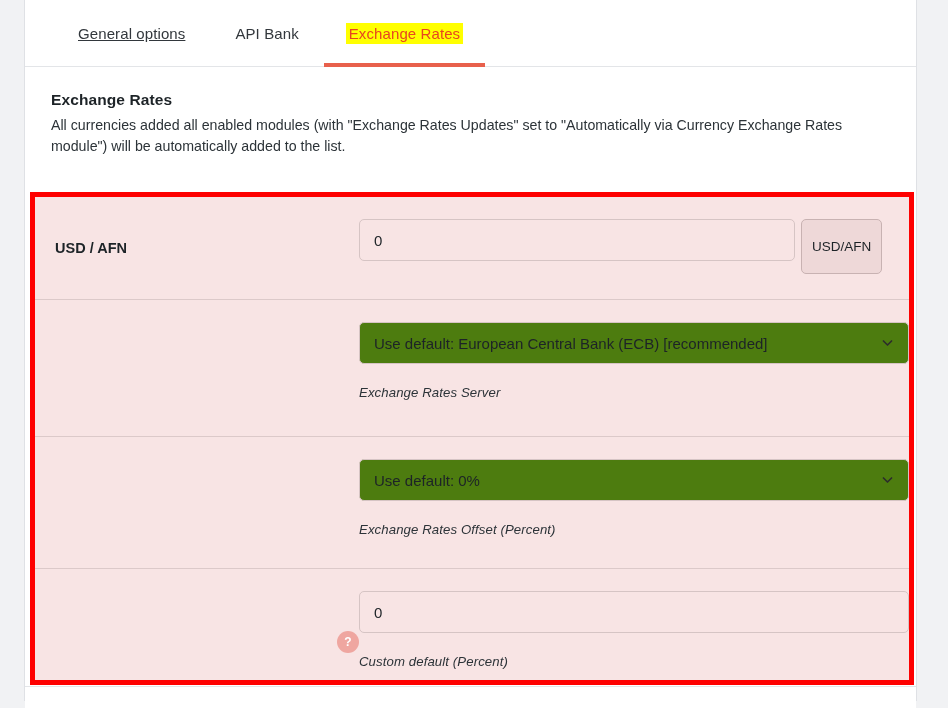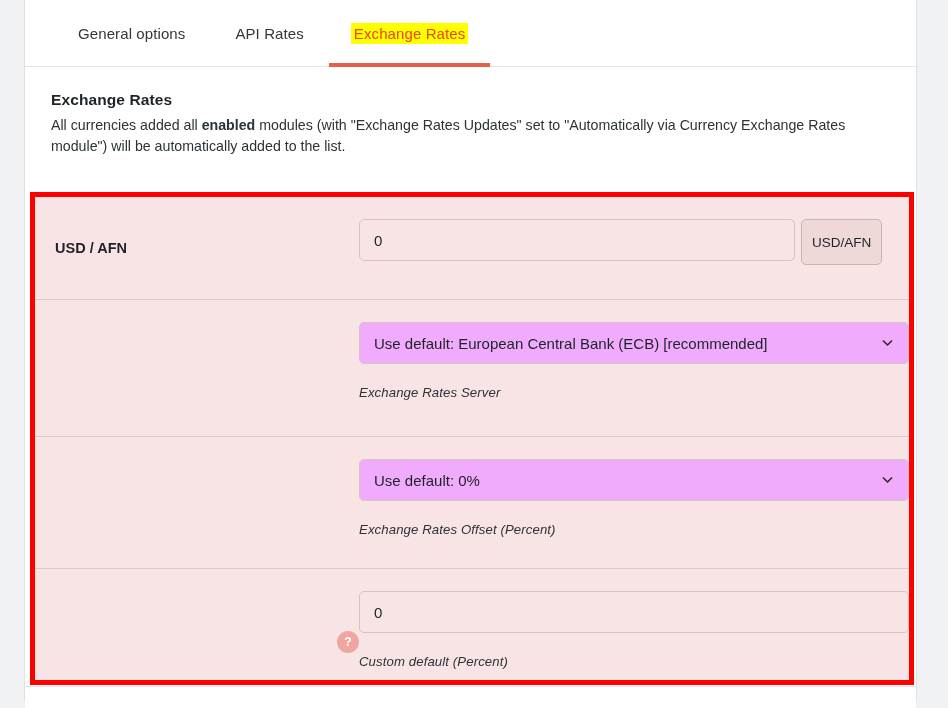--- a/index.html
+++ b/index.html
@@ -50,21 +50,21 @@
     align-items: center;
     height: 68px;
     padding: 0 22px;
     font-size: 15px;
     color: #32373c;
     letter-spacing: .1px;
     cursor: pointer;
     white-space: nowrap;
     text-decoration: none;
   }
-  .tab:first-child { padding-left: 26px; }
+  .tab:first-child { padding-left: 26px; text-decoration: underline; }
   .tab .tab-text { display: inline-block; padding: 2px 3px; }
   .tab.active .tab-text {
     background: #ffff00;
     color: #e8461f;
   }
   .tab.active::after {
     content: "";
     position: absolute;
     left: 0;
     right: 0;
@@ -84,21 +84,21 @@
     color: #1d2327;
     letter-spacing: .1px;
   }
   .section p {
     margin: 0;
     font-size: 14.2px;
     line-height: 1.48;
     color: #2c3338;
     max-width: 830px;
   }
-  .section p b { font-weight: bold; text-align: center; }
+  .section p b { font-weight: normal; text-align: center; }
 
   
   .highlight-box {
     position: absolute;
     left: 30px;
     top: 192px;
     width: 884px;
     height: 493px;
     border: 5px solid #fe0000;
     background: #f8e4e4;
@@ -152,21 +152,21 @@
     font-size: 15px;
     padding: 0 14px;
     outline: none;
   }
   .txtinput.w-small { width: 436px; }
   .txtinput.w-wide  { width: 550px; }
 
   .input-wrap { display: flex; align-items: stretch; }
   .addon {
     margin-left: 6px;
-    height: 46px;
+    height: 55px;
     min-width: 68px;
     padding: 0 10px;
     border: 1px solid #c8b2b2;
     border-radius: 5px;
     background: #eed8d8;
     color: #1d2327;
     font-family: "Liberation Sans", sans-serif;
     font-size: 13.5px;
     display: flex;
     align-items: center;
@@ -174,21 +174,21 @@
     cursor: pointer;
   }
 
   
   .sel {
     position: relative;
     width: 550px;
     height: 42px;
     border: 1px solid #d6c4c4;
     border-radius: 5px;
-    background: #f0abfc;
+    background: #4d7c0f;
     display: flex;
     align-items: center;
     padding: 0 38px 0 14px;
     font-size: 15px;
     color: #1d2327;
     cursor: pointer;
   }
   .sel .chev {
     position: absolute;
     right: 14px;
@@ -241,21 +241,21 @@
 <body>
 
 <div class="page">
   <div class="card">
 
     <div class="tabbar">
       <a class="tab" href="#">
         <span class="tab-text">General options</span>
       </a>
       <a class="tab" href="#">
-        <span class="tab-text">API Rates</span>
+        <span class="tab-text">API Bank</span>
       </a>
       <a class="tab active" href="#">
         <span class="tab-text">Exchange Rates</span>
       </a>
     </div>
 
     <div class="section">
       <h2>Exchange Rates</h2>
       <p><span>All currencies added all </span><b>enabled</b><span> modules (with "Exchange Rates Updates" set to "Automatically via Currency Exchange Rates module") will be automatically added to the list.</span></p>
     </div>

